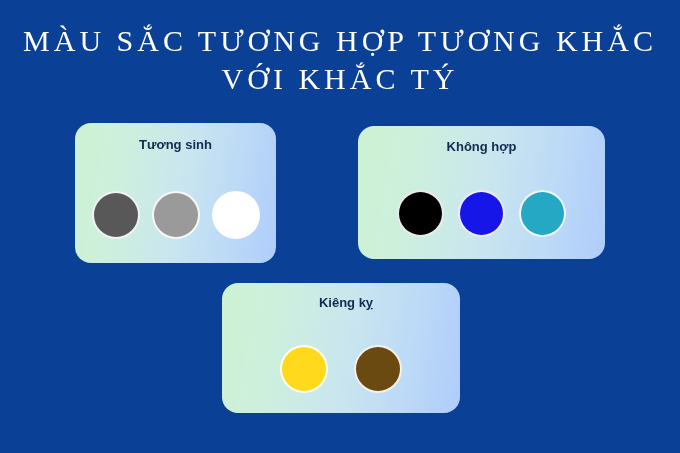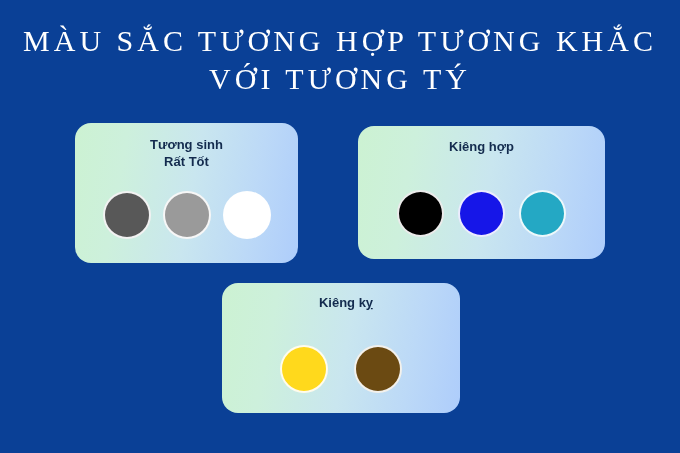--- a/index.html
+++ b/index.html
@@ -42,21 +42,21 @@
   
   .card {
     position: absolute;
     border-radius: 16px;
     background: linear-gradient(100deg, #ccf2d2 0%, #cdf0dc 22%, #c9e6ef 52%, #bcd9f7 78%, #aecdfb 100%);
     box-sizing: border-box;
   }
   #card-tuong-sinh {
     left: 75px;
     top: 123px;
-    width: 223px;
+    width: 201px;
     height: 140px;
   }
   #card-tuong-hop {
     left: 358px;
     top: 126px;
     width: 247px;
     height: 133px;
   }
   #card-kieng-ky {
     left: 222px;
@@ -106,38 +106,37 @@
   #card-tuong-hop .swatch { width: 47px; height: 47px; }
   #card-kieng-ky  .swatch { width: 48px; height: 48px; }
 </style>
 </head>
 <body>
 
 <div id="stage" style="background: rgb(10, 64, 150);">
 
   <div id="title-block" style="color: rgb(255, 255, 255);">
     <div class="title-line">MÀU SẮC TƯƠNG HỢP TƯƠNG KHẮC</div>
-    <div class="title-line">VỚI TƯƠNG TÝ</div>
+    <div class="title-line">VỚI KHẮC TÝ</div>
   </div>
 
   <div class="card" id="card-tuong-sinh">
     <div class="card-heading">
       <span>Tương sinh</span>
-      <span class="heading-sub">Rất Tốt</span>
     </div>
     <div class="swatch-row">
       <div class="swatch" style="background-color: rgb(88, 88, 88);"></div>
       <div class="swatch" style="background-color: rgb(154, 154, 154);"></div>
       <div class="swatch" style="background-color: rgb(255, 255, 255);"></div>
     </div>
   </div>
 
   <div class="card" id="card-tuong-hop">
     <div class="card-heading">
-      <span>Kiêng hợp</span>
+      <span>Không hợp</span>
     </div>
     <div class="swatch-row">
       <div class="swatch" style="background-color: rgb(0, 0, 0);"></div>
       <div class="swatch" style="background-color: rgb(22, 22, 232);"></div>
       <div class="swatch" style="background-color: rgb(36, 168, 196);"></div>
     </div>
   </div>
 
   <div class="card" id="card-kieng-ky">
     <div class="card-heading">

